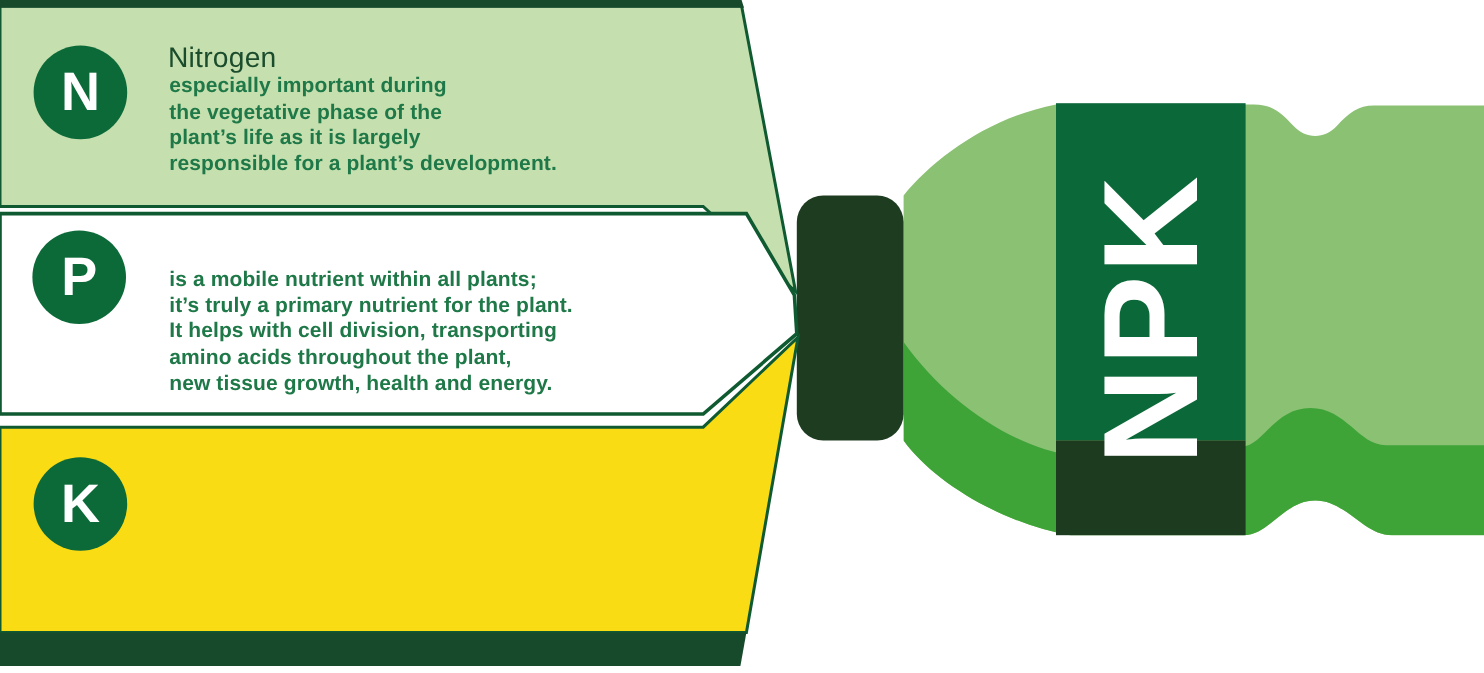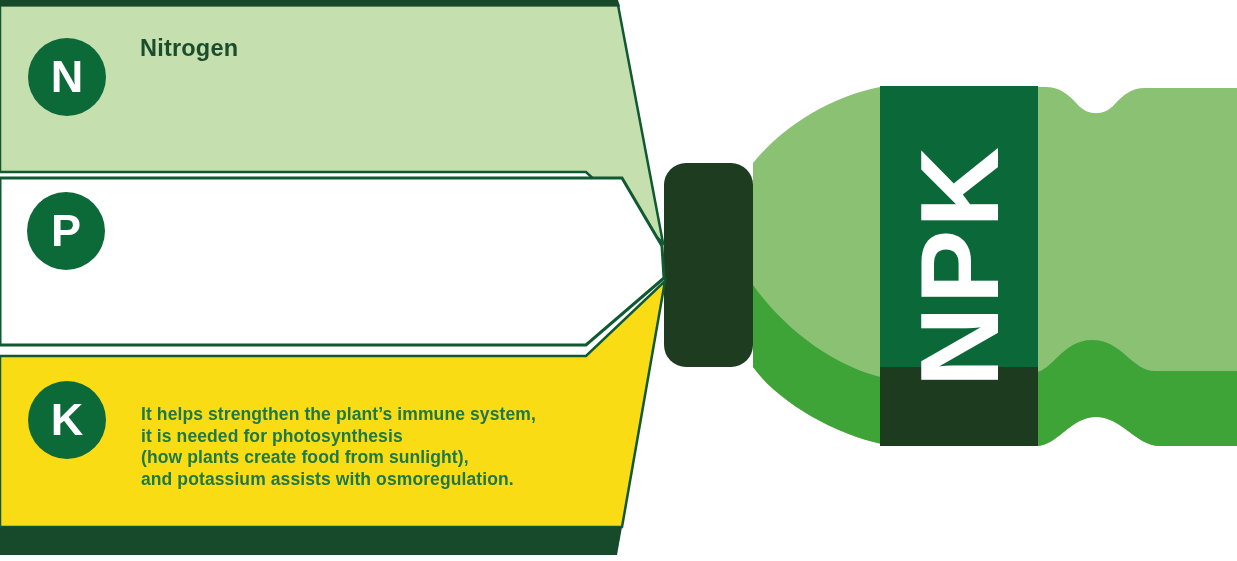--- a/index.html
+++ b/index.html
@@ -7,21 +7,21 @@
     position:relative; width:1237px; height:561px; overflow:hidden;
     font-family:"Liberation Sans", sans-serif; background:#ffffff;
   }
   .art { position:absolute; left:0; top:0; width:1237px; height:561px; }
   .badge {
     position:absolute; width:78px; height:78px; border-radius:50%;
     background:#0c6a39; color:#ffffff; display:flex; align-items:center; justify-content:center;
     font-size:45px; font-weight:bold;
   }
   .section-title {
-    position:absolute; left:140px; color:#1b4d2d; font-size:23.5px; font-weight:bold;
+    position:absolute; left:140px; color:#1b4d2d; font-size:23.5px; font-weight:normal;
     letter-spacing:0.2px; white-space:nowrap;text-align:center;
   }
   .section-body {
     position:absolute; left:141px; color:#1e7847; font-size:17.5px; font-weight:bold;
     line-height:21.7px; white-space:pre-line; letter-spacing:0.1px;
   }
   .npk-text {
     font-family:"Liberation Sans", sans-serif; font-weight:bold; font-size:112px;
     letter-spacing:2px; fill:#ffffff;
   }
@@ -87,26 +87,31 @@
     <polygon points="0,178 622,178 662,246 664,278 586,345 0,345" fill="#ffffff" stroke="#0f5a31" stroke-width="3"></polygon>
 
     <polygon points="0,356 586,356 665,281 622,527 0,527" fill="#fadc15" stroke="#0f5a31" stroke-width="2.5"></polygon>
     <polygon points="0,527 622,527 617,555 0,555" fill="#174a2b"></polygon>
   </svg>
 
   <div class="badge" style="left:28px; top:38px;">
     <span>N</span>
   </div>
   <div class="section-title" style="top:35px;">Nitrogen</div>
+  <div class="section-body" style="top:61px;">especially important during
+the vegetative phase of the
+plant’s life as it is largely
+responsible for a plant’s development.</div>
 
   <div class="badge" style="left:27px; top:192px;">
     <span>P</span>
   </div>
+  <div class="section-body" style="top:222px;">is a mobile nutrient within all plants;
+it’s truly a primary nutrient for the plant.
+It helps with cell division, transporting
+amino acids throughout the plant,
+new tissue growth, health and energy.</div>
 
   <div class="badge" style="left:28px; top:381px;">
     <span>K</span>
   </div>
-  <div class="section-body" style="top:404px;">It helps strengthen the plant’s immune system,
-it is needed for photosynthesis
-(how plants create food from sunlight),
-and potassium assists with osmoregulation.</div>
 
 </div>
 
 </body></html>

